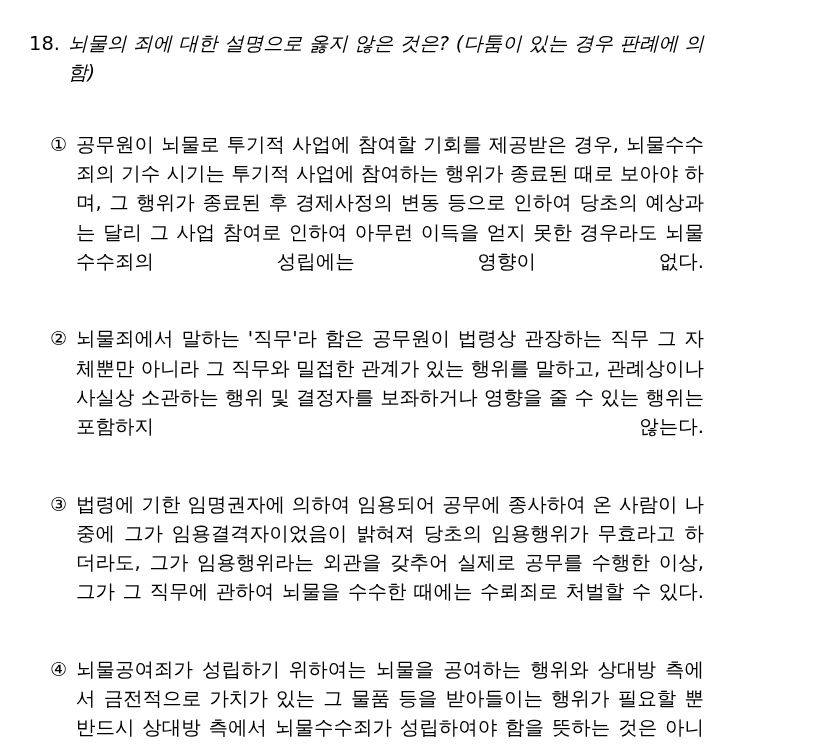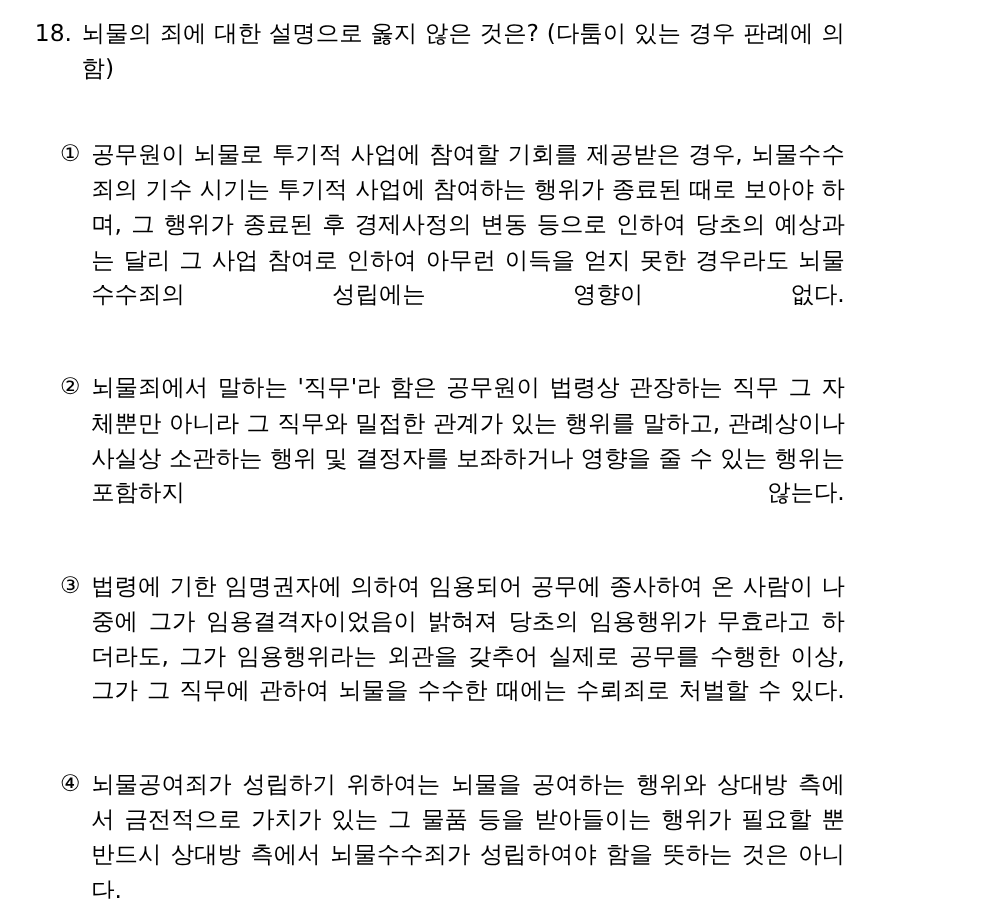--- a/index.html
+++ b/index.html
@@ -11,41 +11,42 @@
     width: 826px;
     height: 749px;
     font-family: "DejaVu Sans", sans-serif;
     color: #000000;
     overflow: hidden;
   }
   .page {
     width: 726px;
     height: 749px;
     box-sizing: border-box;
-    padding: 14px 22px 0 22px;
+    padding: 30px 22px 0 22px;
     position: relative;
   }
   .question {
     display: flex;
     align-items: flex-start;
     font-size: 19.5px;
     line-height: 1.47;
   }
   .q-number {
     flex: 0 0 auto;
     width: 38px;
     text-align: right;
     padding-right: 8px;
     white-space: nowrap;
   }
   .q-text {
     flex: 1 1 auto;
     text-align: justify;
     text-justify: inter-character;
     word-break: break-all;
+    font-style: italic;
   }
   .choices {
     margin-top: 14px;
     padding-left: 28px;
   }
   .choice {
     display: flex;
     align-items: flex-start;
     font-size: 19.5px;
     line-height: 1.5;

